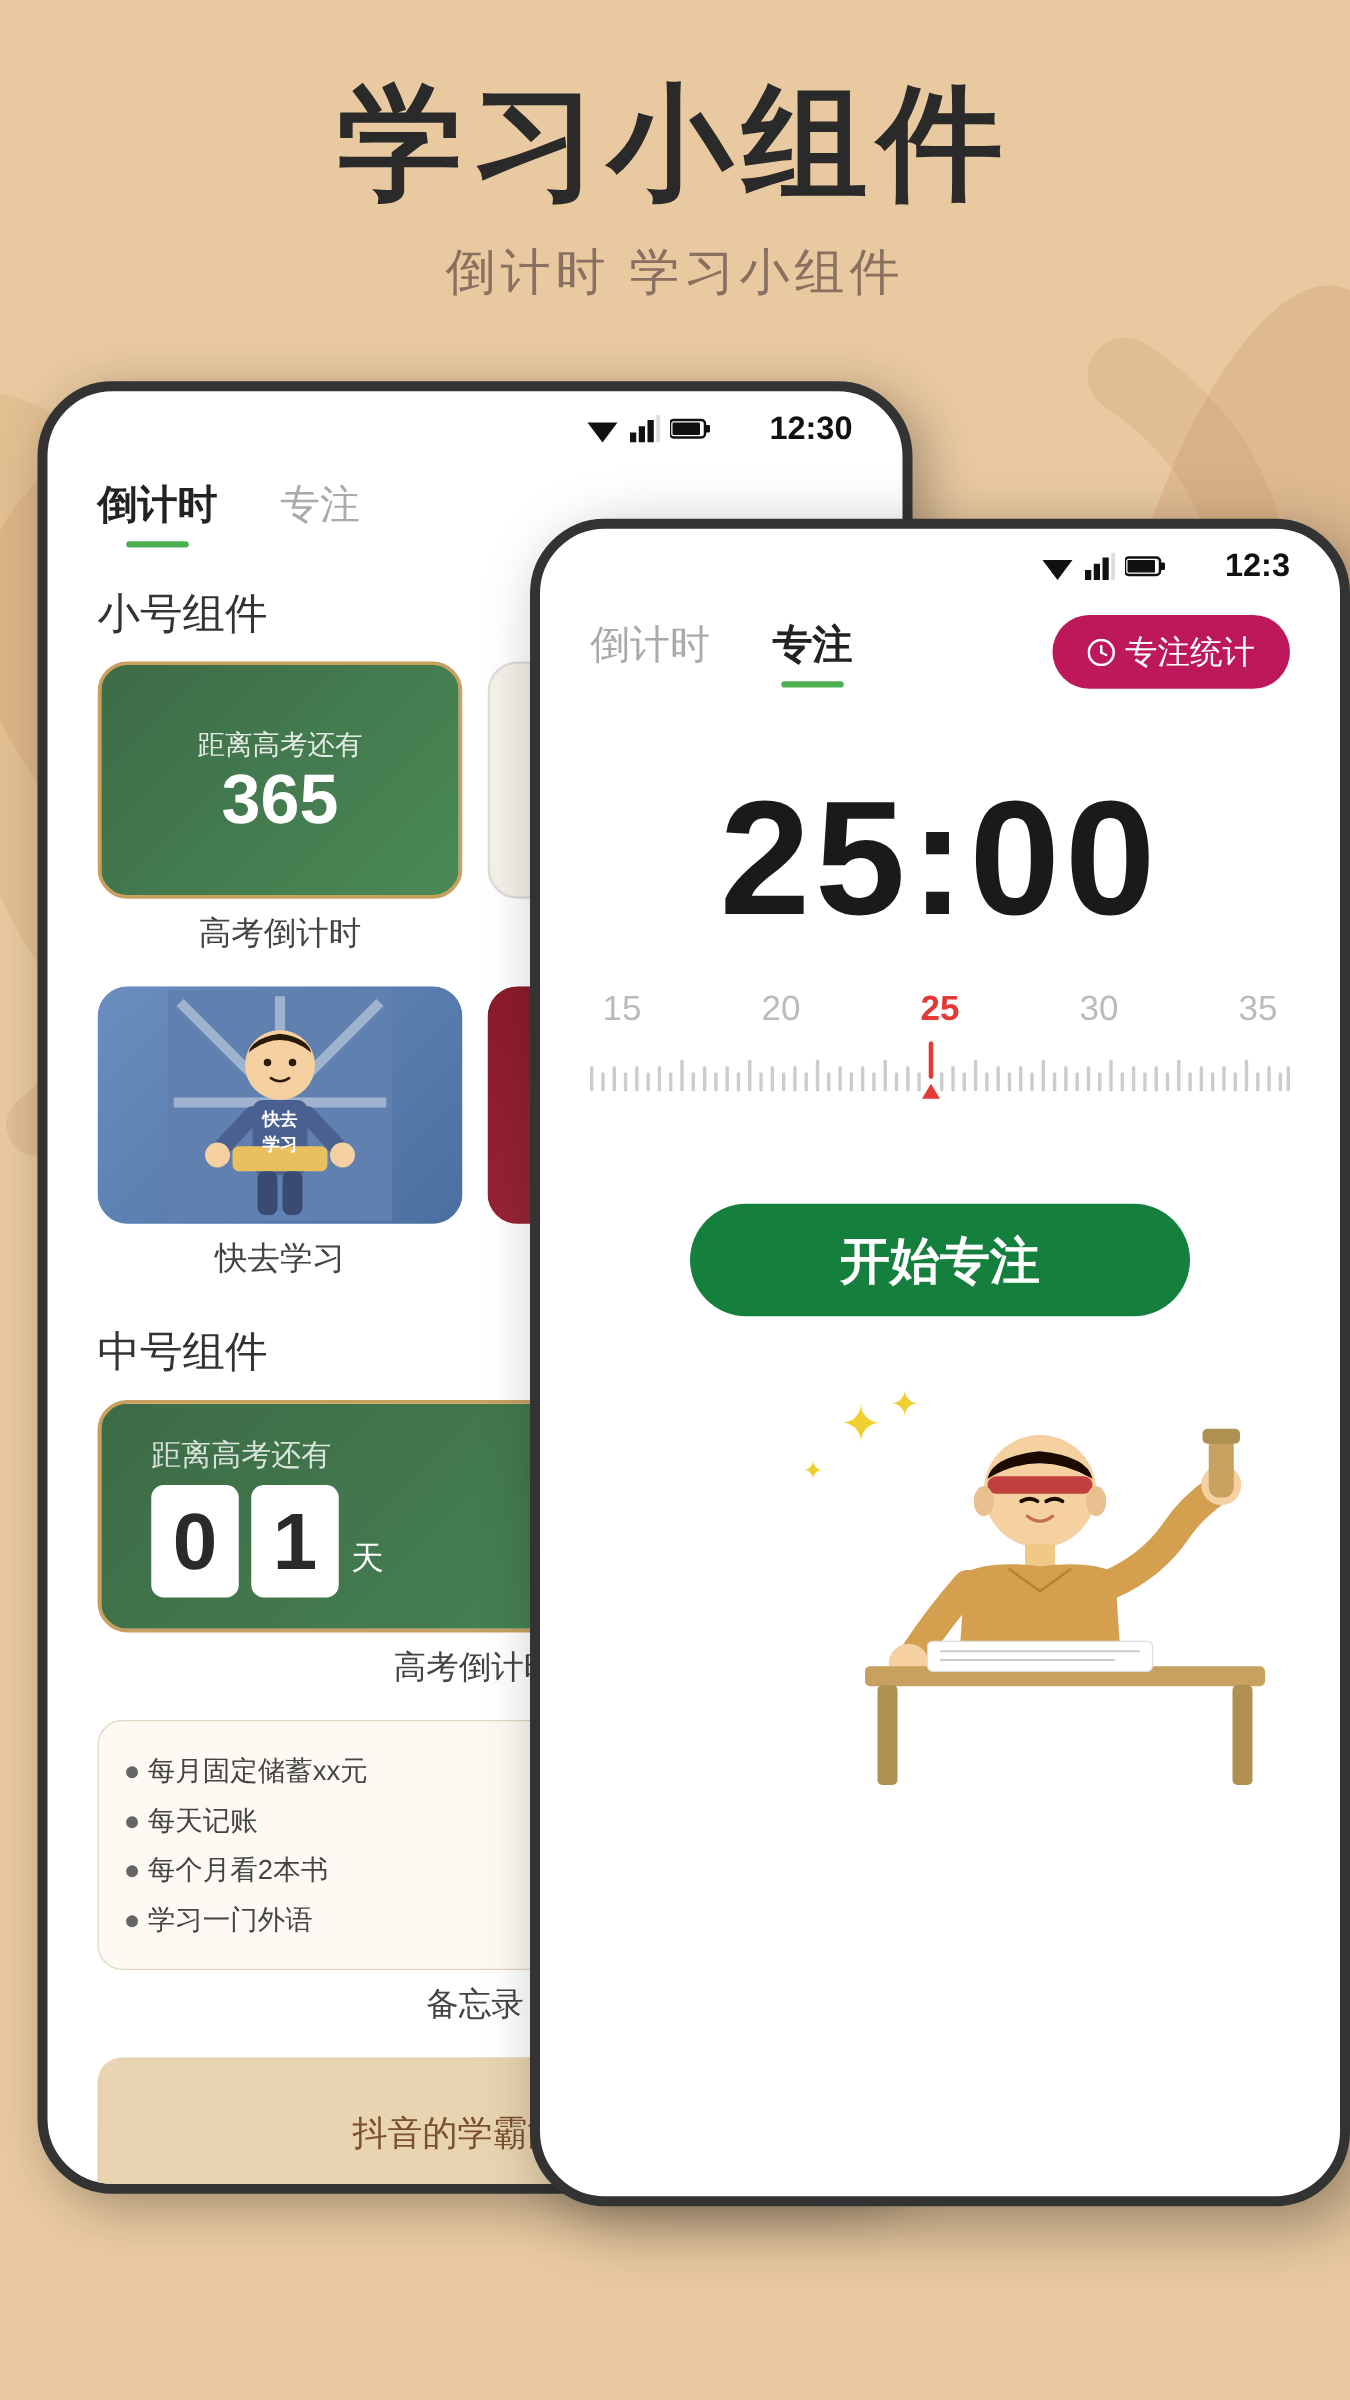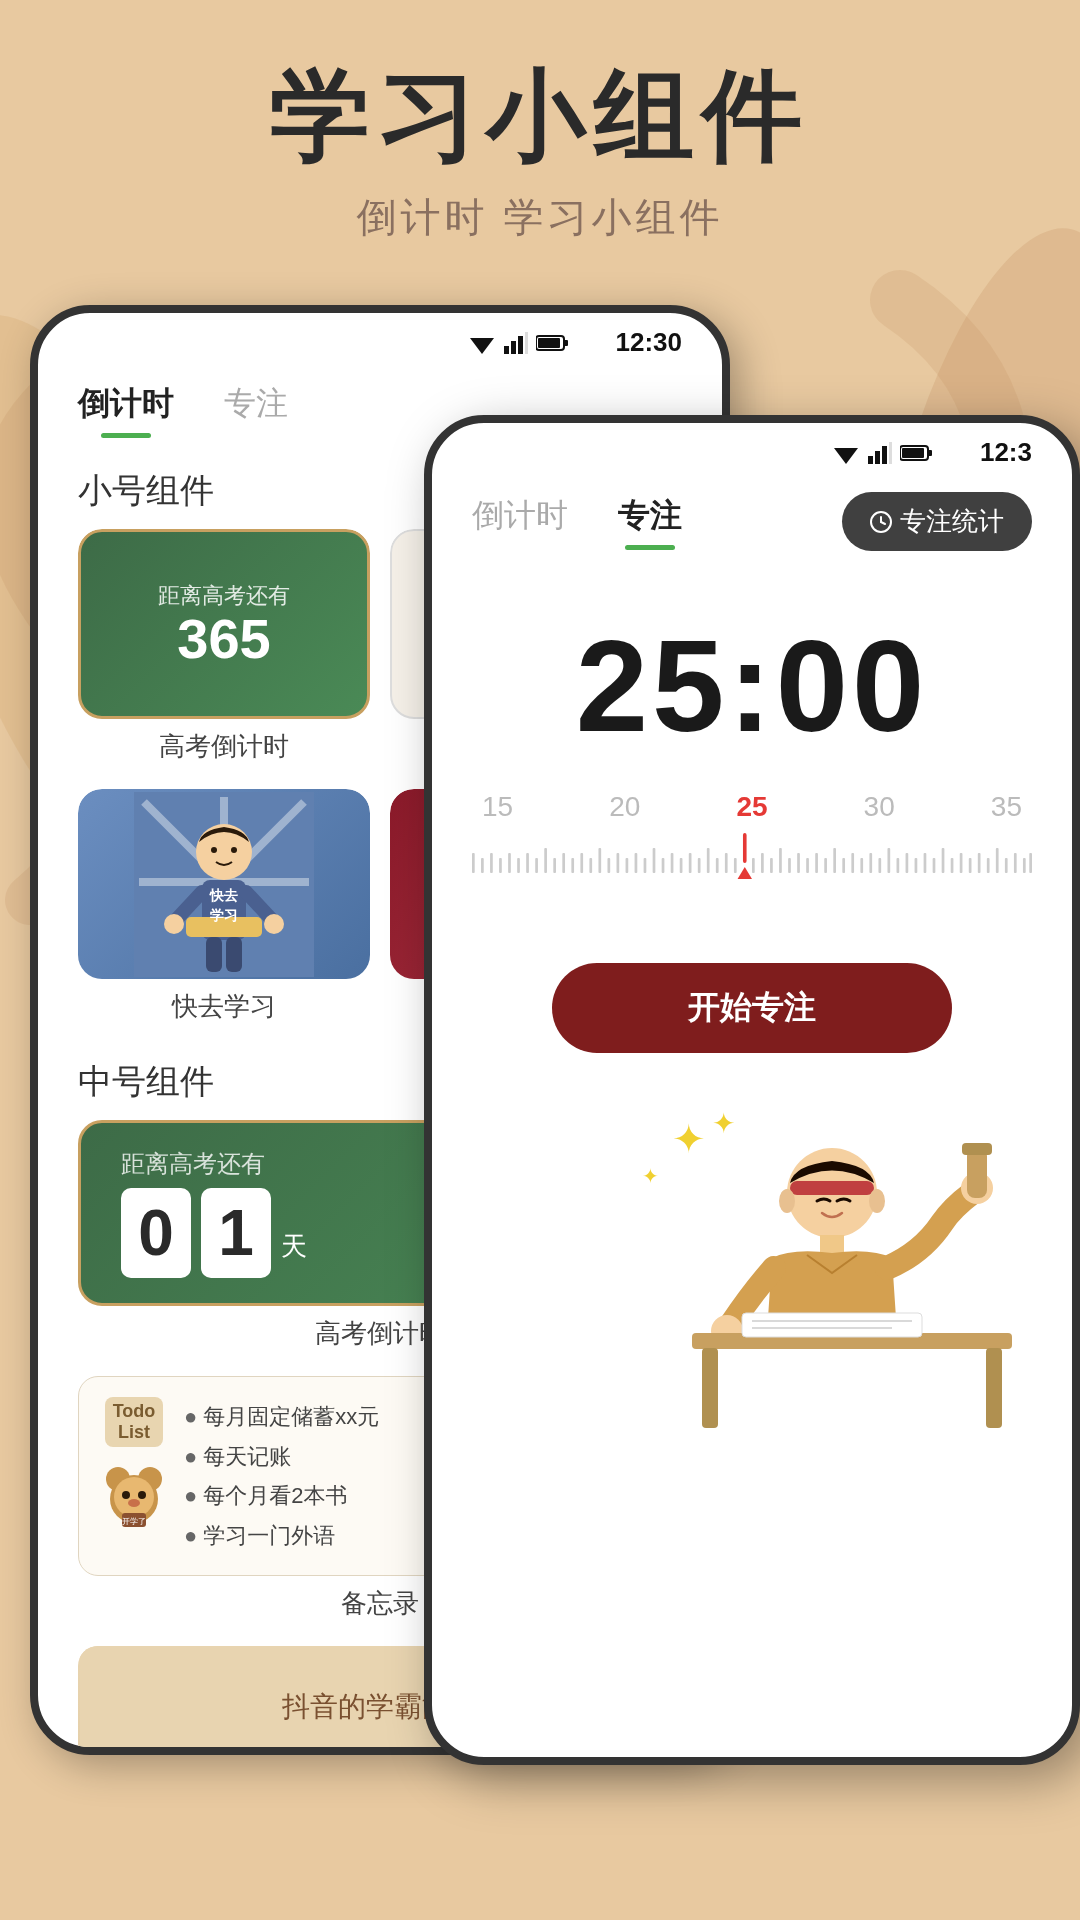--- a/index.html
+++ b/index.html
@@ -304,21 +304,21 @@
       align-items: center;
       padding: 10px 40px 0;
       gap: 50px;
       justify-content: space-between;
     }
     .front-tabs-left {
       display: flex;
       gap: 50px;
     }
     .focus-stats-btn {
-      background: #404040;
+      background: #be185d;
       color: white;
       border-radius: 40px;
       padding: 12px 28px;
       font-size: 26px;
       display: flex;
       align-items: center;
       gap: 8px;
     }
 
     
@@ -349,23 +349,23 @@
       color: #e53935;
       font-weight: 700;
     }
 
     
     .start-btn {
       margin: 40px auto;
       display: block;
       width: 400px;
       height: 90px;
-      background: #7f1d1d;
+      background: #15803d;
       border-radius: 50px;
-      font-size: 32px;
+      font-size: 40px;
       color: white;
       font-weight: 700;
       display: flex;
       align-items: center;
       justify-content: center;
       cursor: pointer;
     }
 
     
     .study-bottom-illus {
@@ -546,36 +546,20 @@
           <div class="digit-box">0</div>
           <div class="digit-box">1</div>
           <div class="days-label">天</div>
         </div>
       </div>
       <div class="widget-label">高考倒计时</div>
     </div>
 
     <div class="medium-widget" style="margin-bottom: 20px;">
       <div class="todo-widget">
-        <div class="todo-icon-area">
-          <div class="todo-tag">Todo<br>List</div>
-
-          <svg width="60" height="70" viewBox="0 0 60 70" style="margin-top:10px;">
-            <circle cx="30" cy="42" r="24" fill="#c8944a"></circle>
-            <circle cx="14" cy="22" r="12" fill="#c8944a"></circle>
-            <circle cx="46" cy="22" r="12" fill="#c8944a"></circle>
-            <circle cx="30" cy="40" r="20" fill="#e8b870"></circle>
-            <circle cx="22" cy="38" r="4" fill="#2a1a0a"></circle>
-            <circle cx="38" cy="38" r="4" fill="#2a1a0a"></circle>
-            <ellipse cx="30" cy="46" rx="6" ry="4" fill="#c8704a"></ellipse>
-
-            <rect x="18" y="56" width="24" height="14" rx="3" fill="#8b5030"></rect>
-            <text x="30" y="67" text-anchor="middle" font-size="8" fill="white">开学了</text>
-          </svg>
-        </div>
         <div class="todo-items">
           <div class="todo-item">
             <span class="todo-bullet">●</span>每月固定储蓄xx元
           </div>
           <div class="todo-item">
             <span class="todo-bullet">●</span>每天记账
           </div>
           <div class="todo-item">
             <span class="todo-bullet">●</span>每个月看2本书
           </div>

